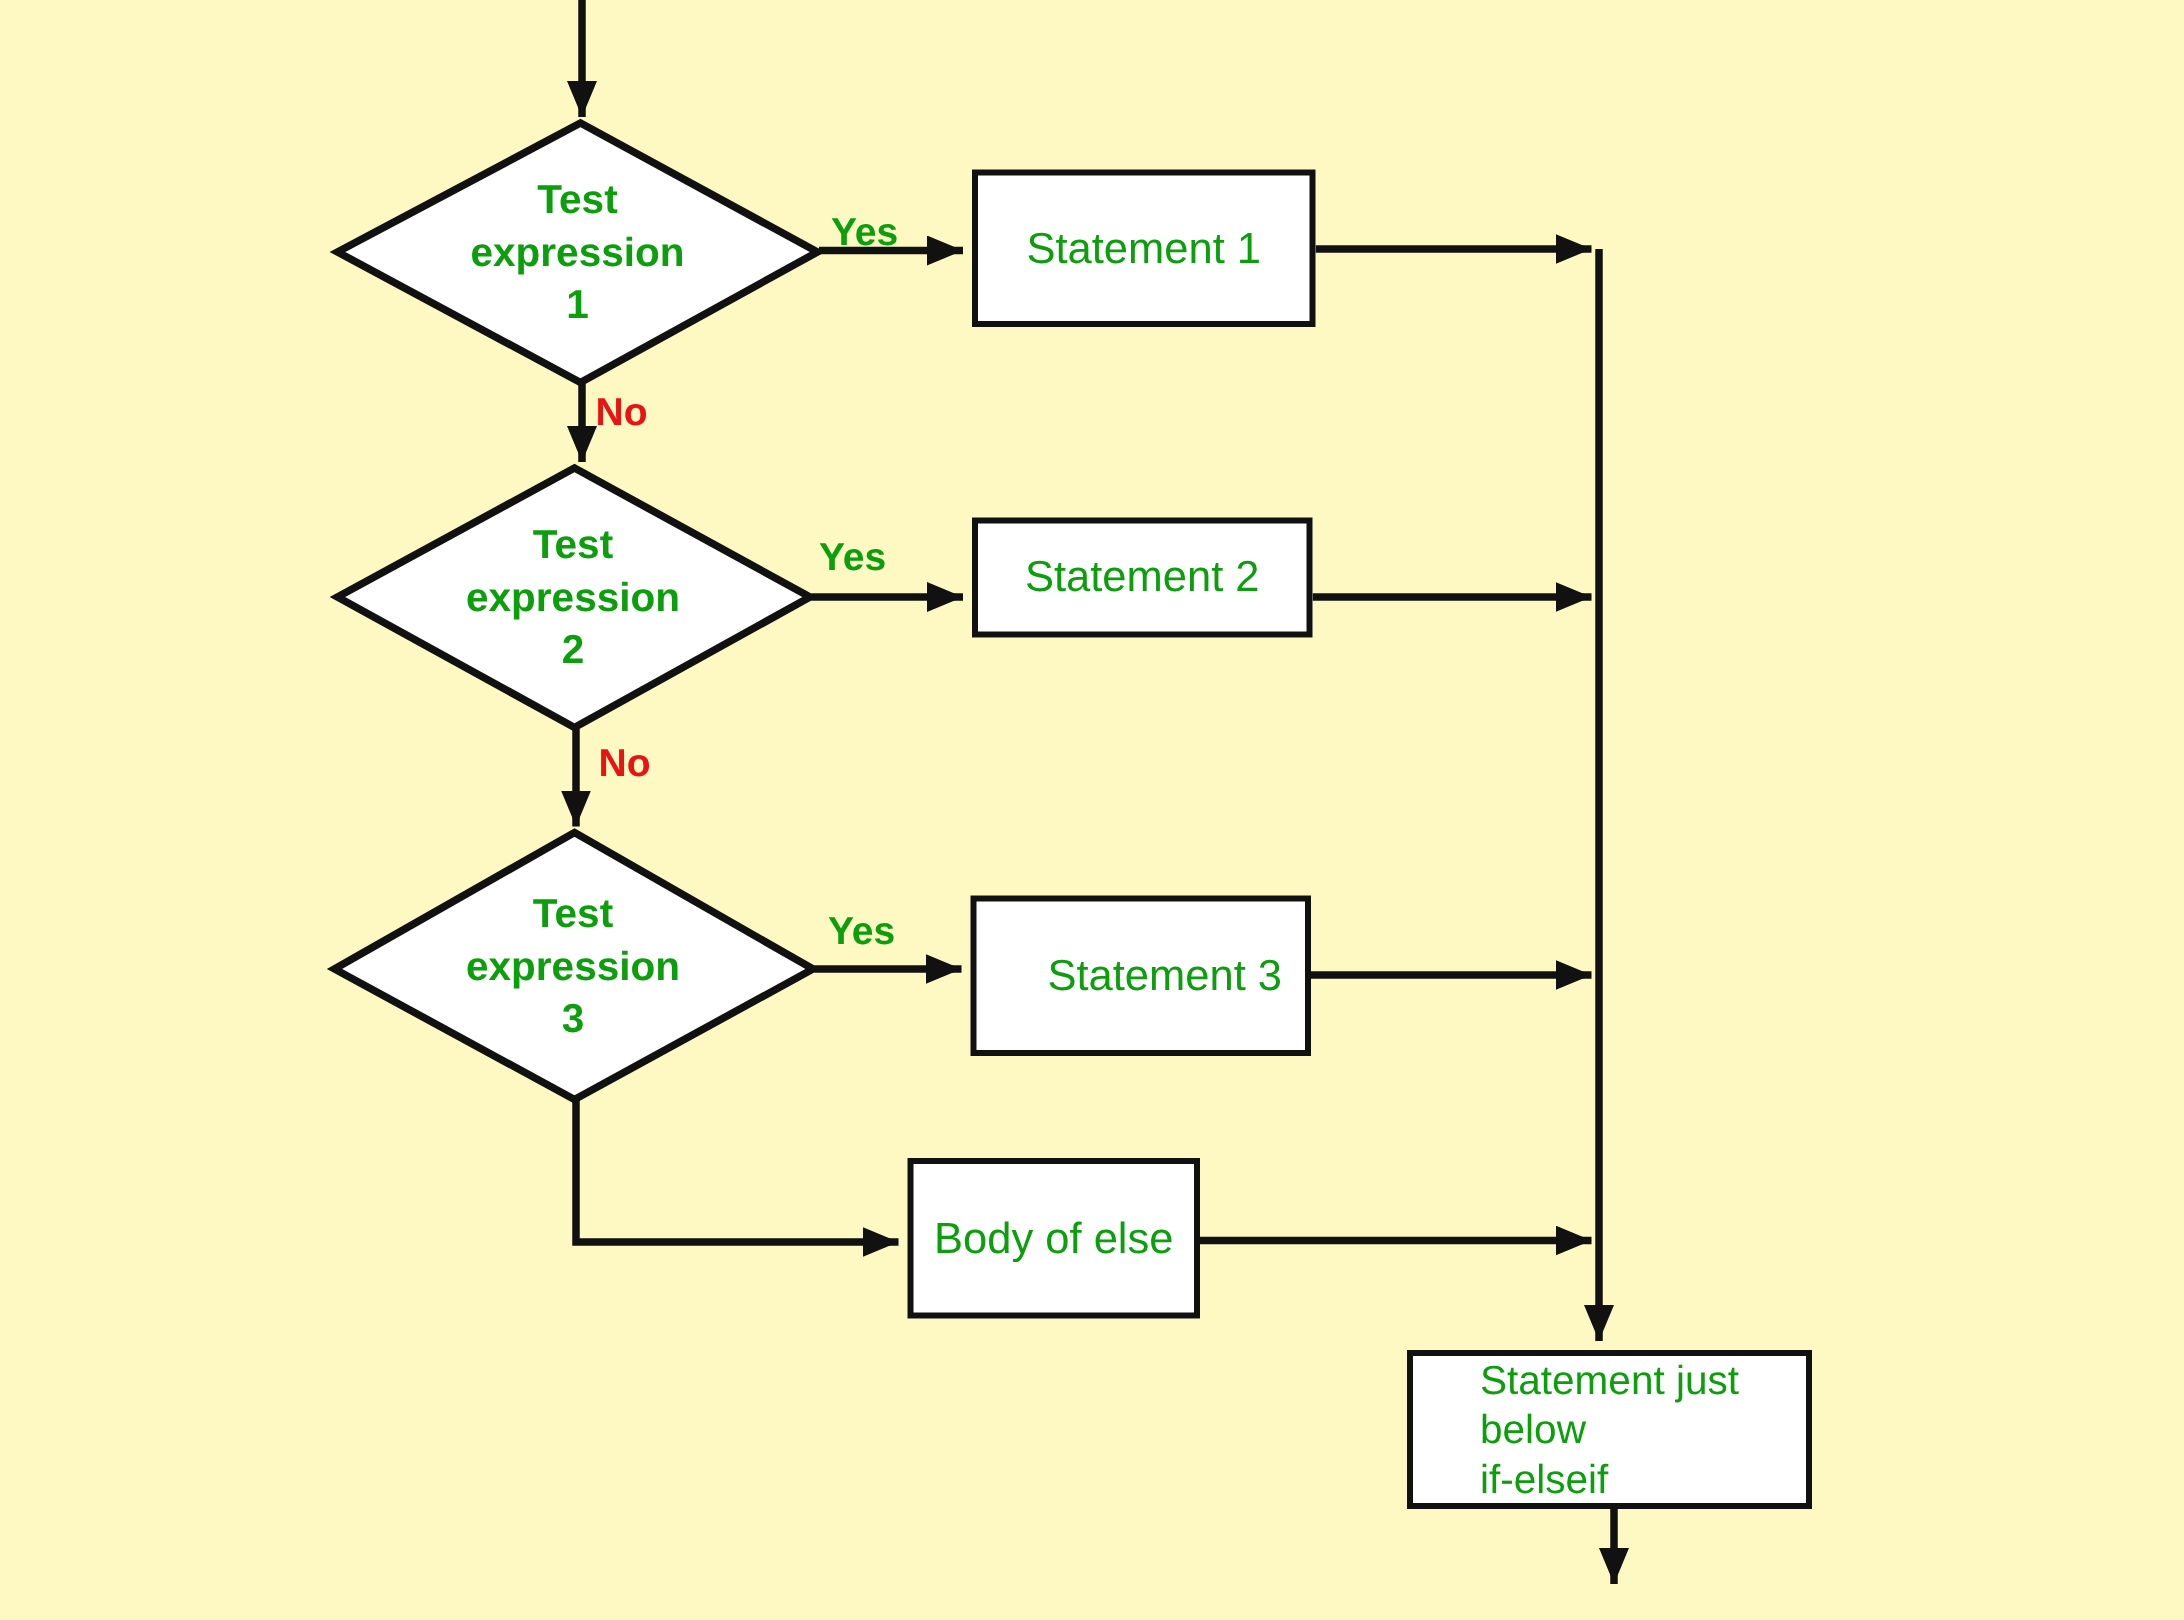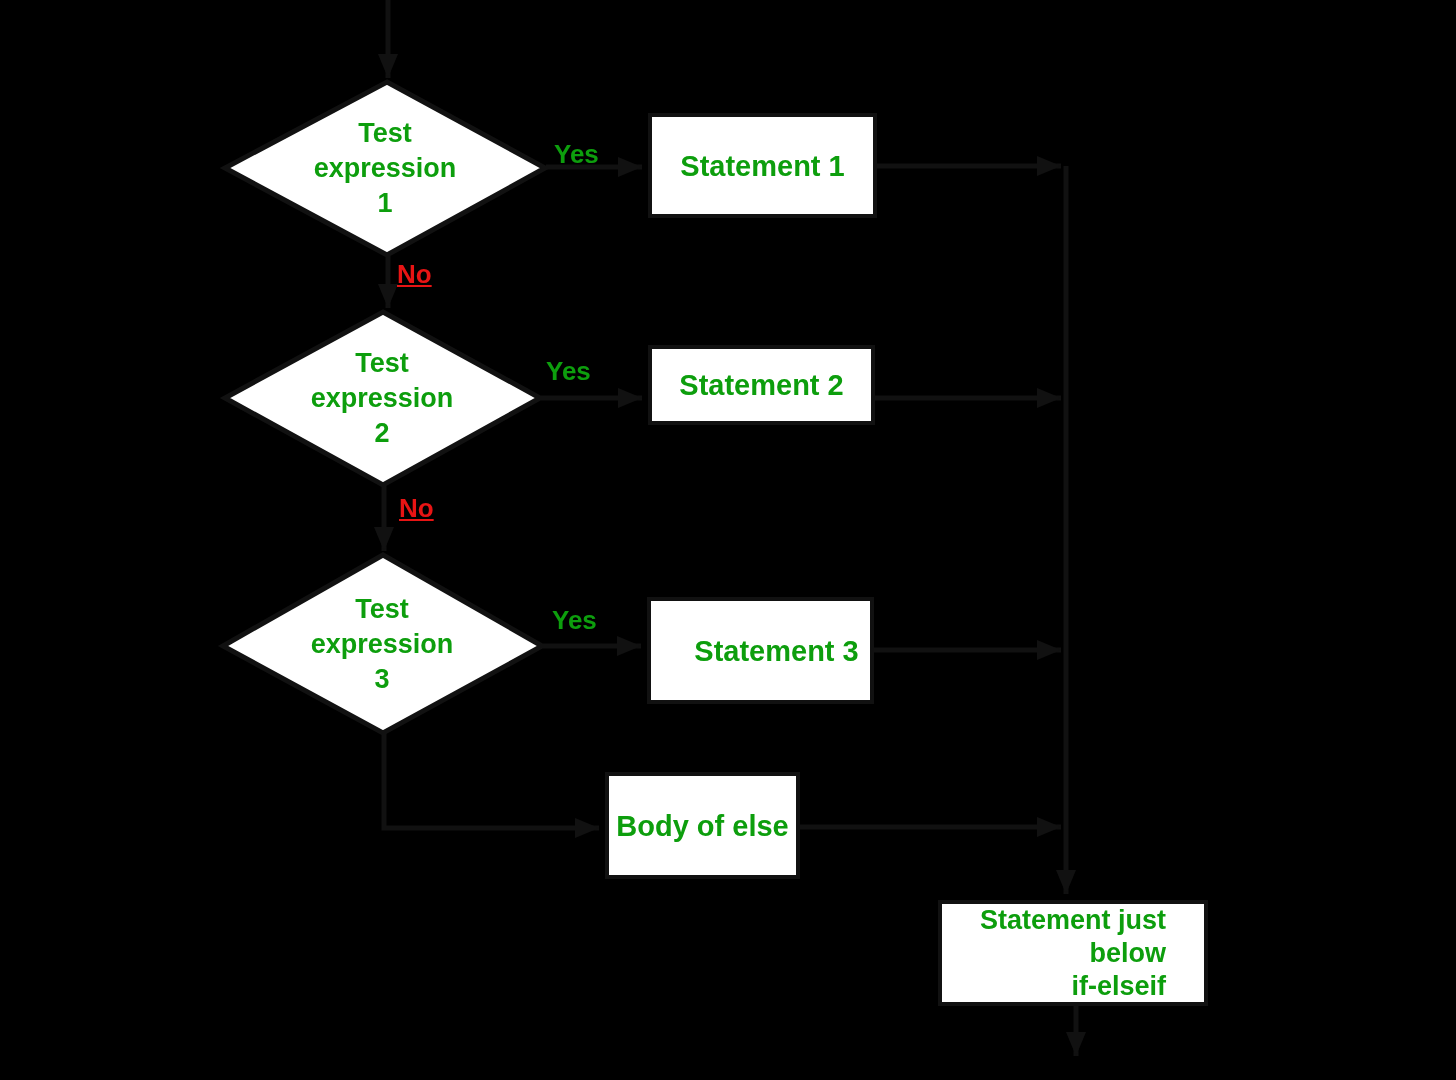--- a/index.html
+++ b/index.html
@@ -10,21 +10,21 @@
   * { box-sizing: border-box; }
   html, body {
     margin: 0; padding: 0;
     background: #ffffff;
     font-family: "Liberation Sans", "DejaVu Sans", sans-serif;
   }
   #canvas {
     position: relative;
     width: 1456px;
     height: 1080px;
-    background: #000000;
+    background: #fef9c3;
     overflow: hidden;
   }
   #wires {
     position: absolute;
     left: 0; top: 0;
   }
   .edge {
     stroke: var(--line-black, #111);
     stroke-width: 5;
     fill: none;
@@ -36,24 +36,24 @@
   }
   .ah-fill { fill: var(--line-black, #111); }
 
   .node-box {
     position: absolute;
     border: 4px solid var(--line-black, #111);
     background: #ffffff;
     display: flex;
     align-items: center;
     justify-content: center;
-    text-align: right;
+    text-align: left;
     color: var(--label-green, #0d9e0d);
     font-size: 29px;
-    font-weight: 700;
+    font-weight: 400;
     line-height: 34px;
     white-space: pre-line;
   }
   .diamond-label {
     position: absolute;
     display: flex;
     align-items: center;
     justify-content: center;
     text-align: center;
     color: var(--label-green, #0d9e0d);
@@ -64,21 +64,21 @@
     pointer-events: none;
   }
   .edge-label {
     position: absolute;
     font-size: 26px;
     font-weight: 600;
     line-height: 32px;
     white-space: nowrap;
   }
   .edge-label.yes { color: var(--label-green, #0d9e0d); }
-  .edge-label.no  { color: var(--no-red, #e81414); text-decoration: underline; }
+  .edge-label.no  { color: var(--no-red, #e81414); }
 </style>
 </head>
 <body>
 
 <div id="canvas">
 
   <svg id="wires" width="1456" height="1080" viewBox="0 0 1456 1080">
     <defs>
       <marker id="ah" viewBox="0 0 12 10" refX="12" refY="5" markerWidth="24" markerHeight="20" markerUnits="userSpaceOnUse" orient="auto">
         <path d="M0,0 L12,5 L0,10 Z" class="ah-fill"></path>

